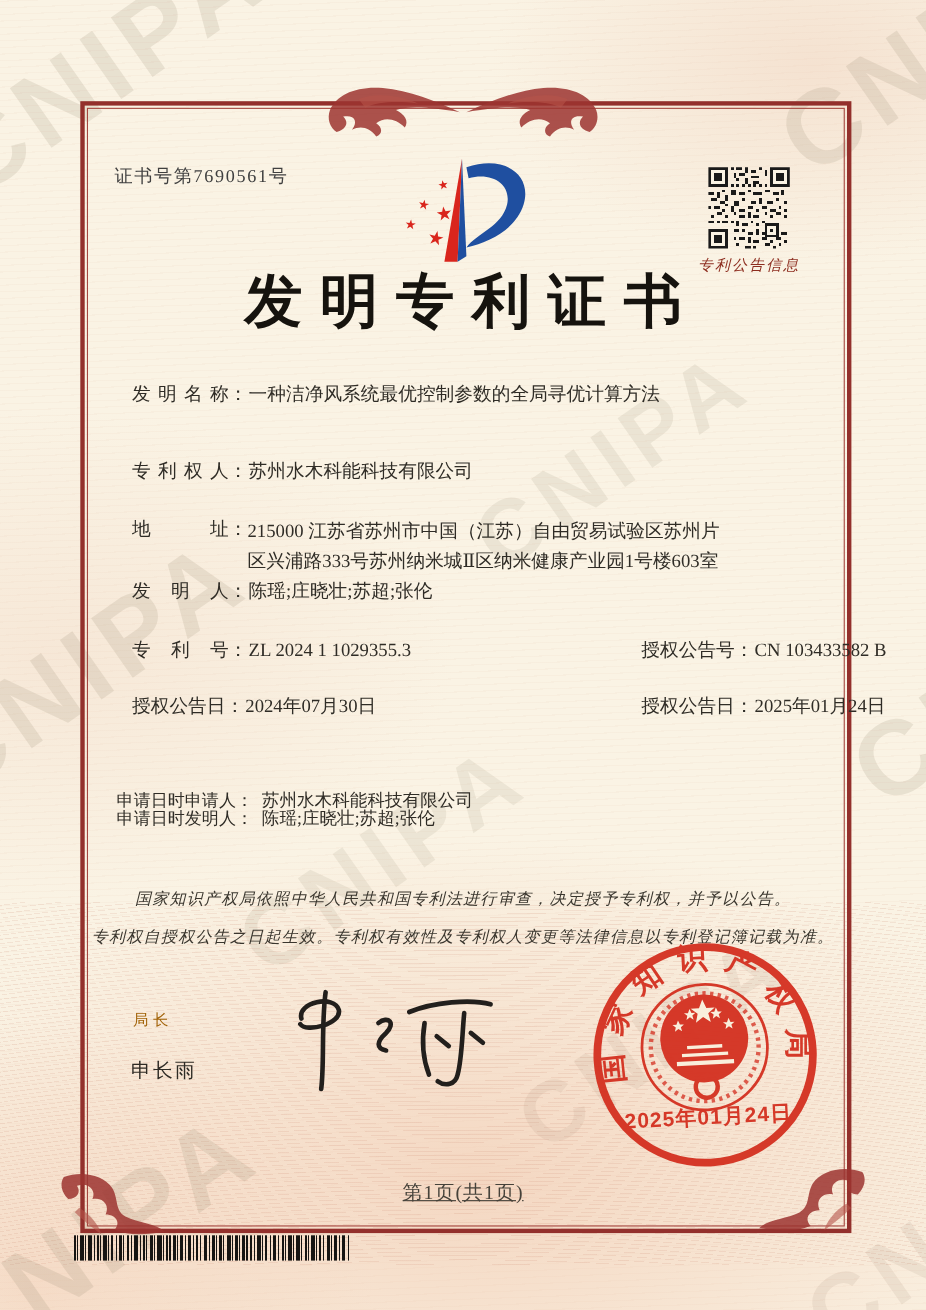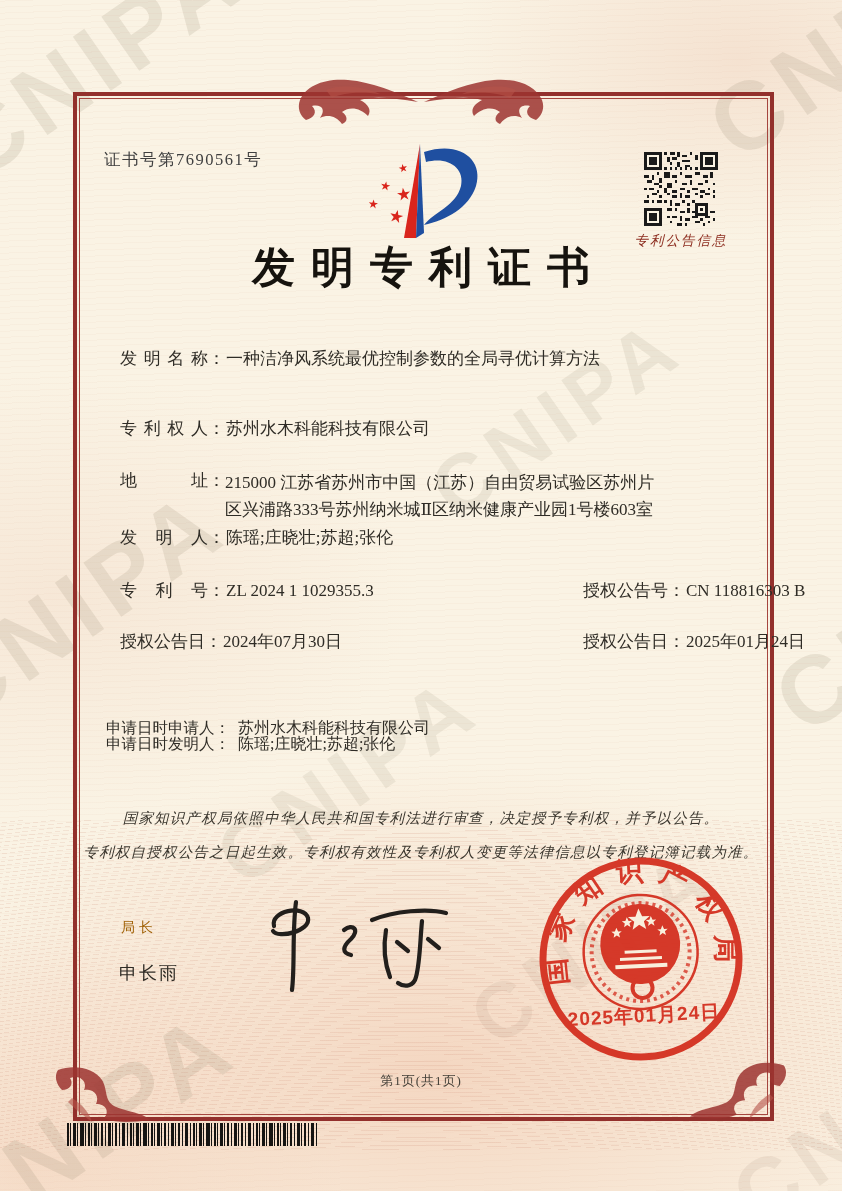--- a/index.html
+++ b/index.html
@@ -34,40 +34,40 @@
   .frame-inner{position:absolute;inset:2px;border:1px solid #a5453e;}
   
   .fl{position:absolute;pointer-events:none;}
   
   .cert-no{position:absolute;left:104px;top:149px;font-size:16.5px;letter-spacing:1.5px;color:#404040;}
   .logo{position:absolute;left:356px;top:140px;width:138px;height:100px;}
   .qr{position:absolute;left:644px;top:152px;width:74px;height:74px;}
   .qr-label{position:absolute;left:618px;top:232px;width:126px;text-align:center;
     font-size:13.5px;font-weight:normal;letter-spacing:2px;color:#8d2d1f;font-style:italic;}
   .title{position:absolute;left:0;right:0;top:239px;text-align:center;
-    font-size:43px;font-weight:bold;letter-spacing:16px;text-indent:16px;color:#16130e;}
+    font-size:53px;font-weight:bold;letter-spacing:16px;text-indent:16px;color:#16130e;}
   
   .row{position:absolute;left:120px;font-size:17px;white-space:nowrap;color:#2f2c26;}
   .row .val{margin-left:1px;}
   .spread{display:inline-flex;justify-content:space-between;width:88px;vertical-align:top;}
   .colon{display:inline-block;}
   .valblock{display:inline-block;white-space:normal;width:478px;vertical-align:top;line-height:27px;}
   .rcol{position:absolute;left:463px;top:0;}
   .small-row{left:106px;font-size:15.5px;}
   .small-row .val{font-size:16px;margin-left:8px;}
   
   .statement{position:absolute;left:80px;width:682px;top:801px;text-align:center;
     font-size:14.5px;line-height:34px;letter-spacing:1.2px;color:#3a362e;font-style:italic;}
   
   .director-title{position:absolute;left:121px;top:919px;font-size:14px;letter-spacing:4px;color:#a16207;}
   .director-name{position:absolute;left:119px;top:961px;font-size:18px;letter-spacing:2px;color:#2e2b25;}
   .signature{position:absolute;left:258px;top:884px;width:214px;height:118px;}
   .seal{position:absolute;left:534px;top:852px;width:214px;height:214px;transform:rotate(-3deg);opacity:.95;}
   
-  .page-footer{position:absolute;left:0;right:0;top:1072px;text-align:center;font-size:13px;letter-spacing:1px;color:#46423a;}
+  .page-footer{position:absolute;left:0;right:0;top:1072px;text-align:center;font-size:18px;letter-spacing:1px;color:#46423a;text-decoration:underline;}
   .barcode{position:absolute;left:67px;top:1123px;width:252px;height:23px;
     background:repeating-linear-gradient(90deg,
       #161412 0 2px, transparent 2px 3px, #161412 3px 4px, transparent 4px 6px,
       #161412 6px 9px, transparent 9px 10px, #161412 10px 11px, transparent 11px 13px,
       #161412 13px 17px, transparent 17px 18px, #161412 18px 19px, transparent 19px 21px,
       #161412 21px 23px, transparent 23px 24px, #161412 24px 25px, transparent 25px 27px,
       #161412 27px 30px, transparent 30px 31px, #161412 31px 32px, transparent 32px 34px,
       #161412 34px 36px, transparent 36px 38px, #161412 38px 39px, transparent 39px 41px,
       #161412 41px 44px, transparent 44px 45px, #161412 45px 46px, transparent 46px 48px,
       #161412 48px 50px, transparent 50px 52px, #161412 52px 53px, transparent 53px 55px,
@@ -181,21 +181,21 @@
       <span>明</span>
       <span>人</span>
     </span><span class="colon">：</span><span class="val">陈瑶;庄晓壮;苏超;张伦</span>
 </div>
 <div class="row" style="top:579px;">
   <span class="spread">
       <span>专</span>
       <span>利</span>
       <span>号</span>
     </span><span class="colon">：</span><span class="val">ZL 2024 1 1029355.3</span>
-  <span class="rcol"><span>授权公告号</span><span class="colon">：</span><span class="val">CN 118816303 B</span></span>
+  <span class="rcol"><span>授权公告号</span><span class="colon">：</span><span class="val">CN 103433582 B</span></span>
 </div>
 <div class="row" style="top:630px;">
   <span>授权公告日</span><span class="colon">：</span><span class="val">2024年07月30日</span>
   <span class="rcol"><span>授权公告日</span><span class="colon">：</span><span class="val">2025年01月24日</span></span>
 </div>
 <div class="row small-row" style="top:718px;">
   <span>申请日时申请人</span><span class="colon">：</span><span class="val">苏州水木科能科技有限公司</span>
 </div>
 <div class="row small-row" style="top:734px;">
   <span>申请日时发明人</span><span class="colon">：</span><span class="val">陈瑶;庄晓壮;苏超;张伦</span>

